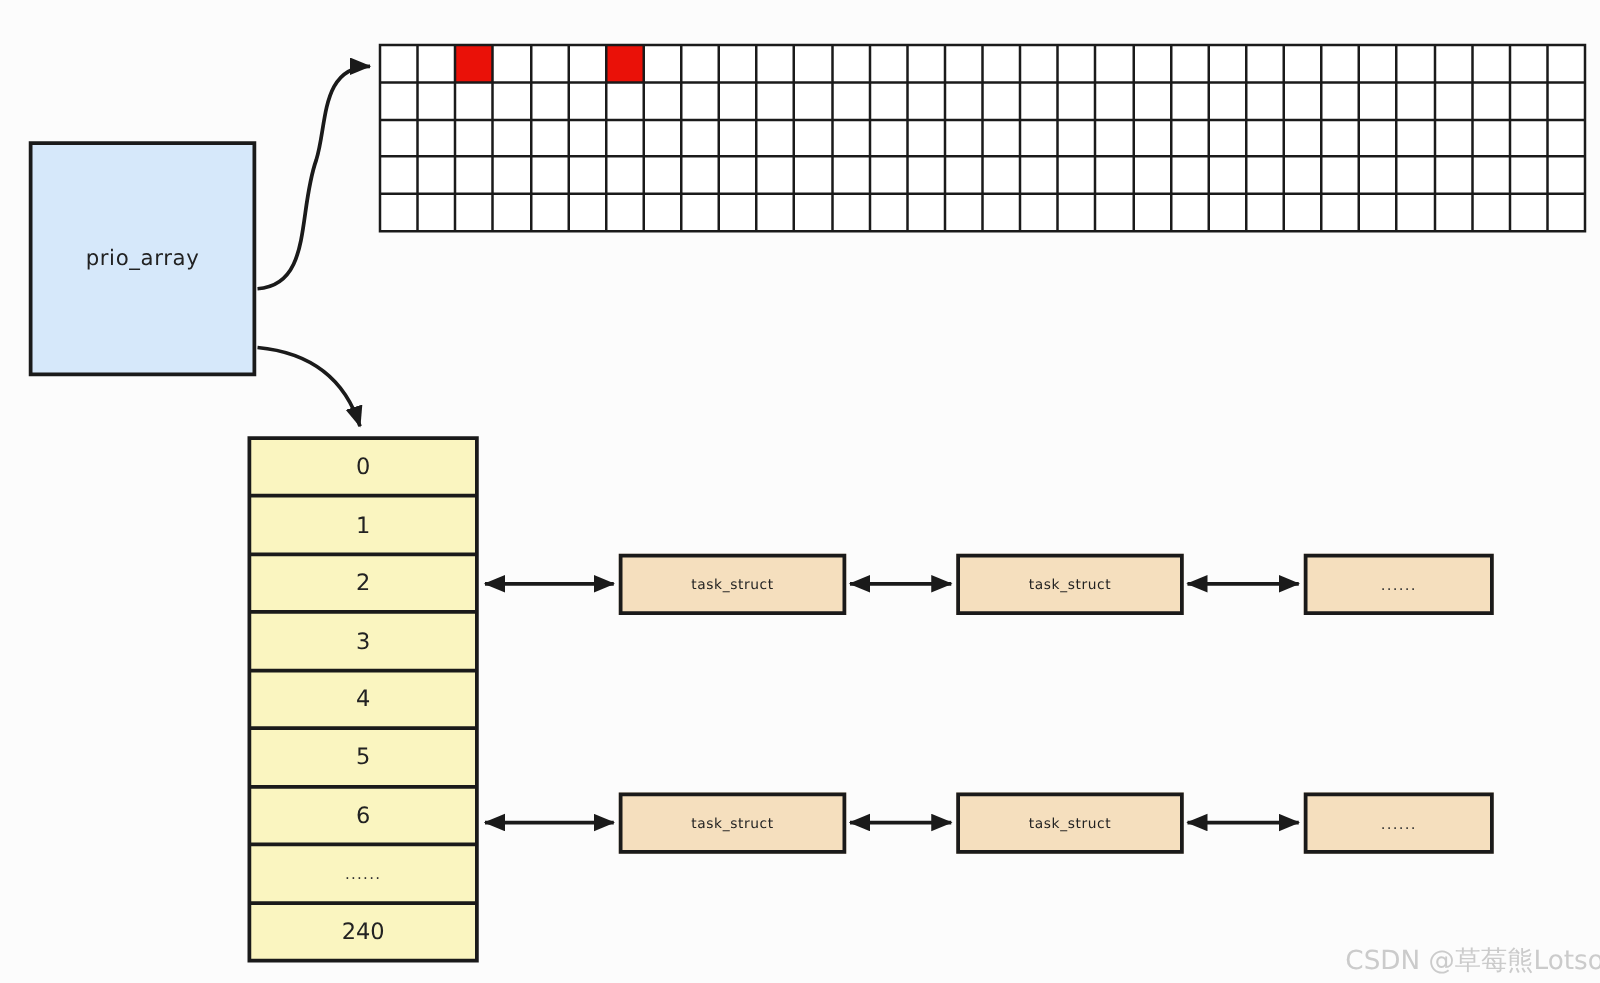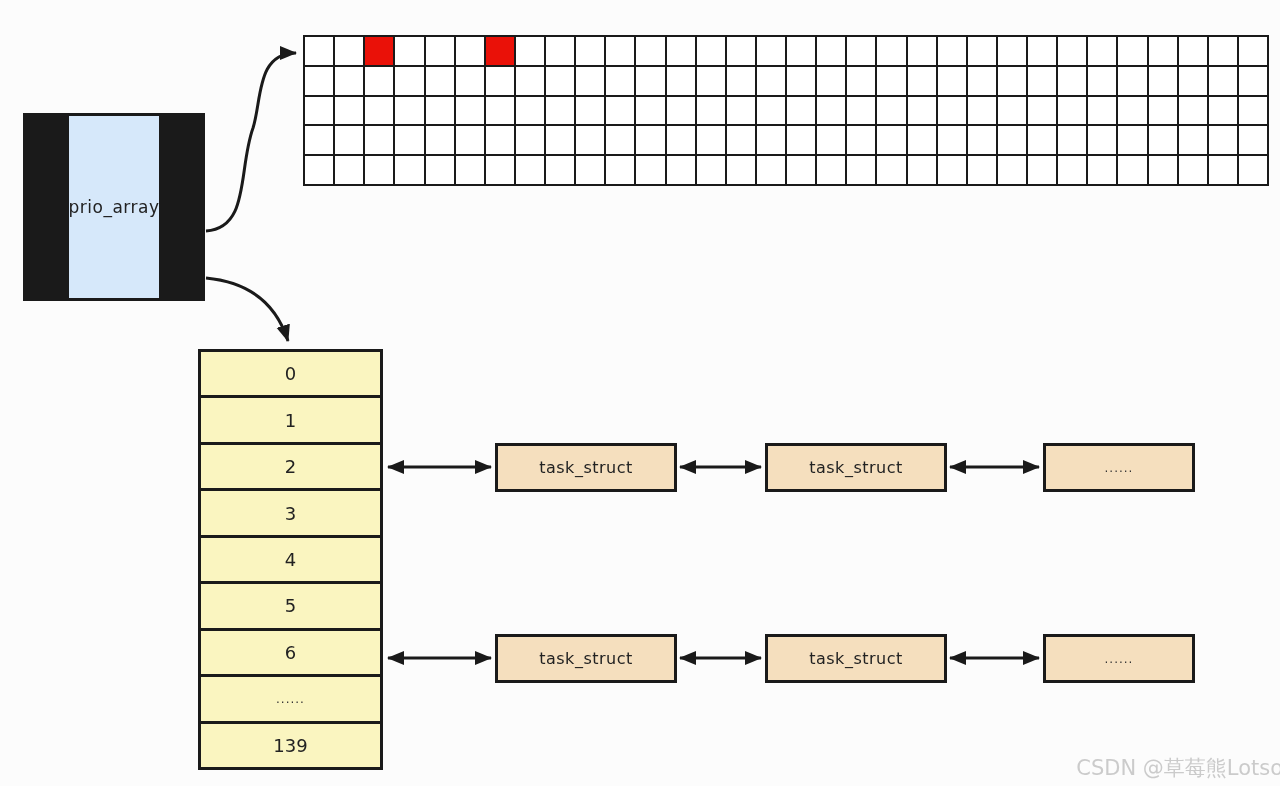--- a/index.html
+++ b/index.html
@@ -18,21 +18,21 @@
     color:var(--c-text);
     position:relative;
     overflow:hidden;
   }
   #canvas{position:absolute;inset:0;}
 
   
   .struct-box{
     position:absolute;left:23px;top:113px;width:182px;height:188px;
     background:var(--c-border);
-    display:flex;flex-direction:column;gap:3px;padding:3px;box-sizing:border-box;align-items:center;
+    display:flex;flex-direction:column;gap:3px;padding:3px;box-sizing:border-box;
   }
   .struct-row{
     flex:1;background:#ffffff;
     display:flex;align-items:center;justify-content:center;
     font-size:17px;letter-spacing:0.5px;
   }
   .struct-row.header{background:var(--c-blue);}
 
   
   .bitmap-grid{
@@ -56,21 +56,21 @@
   }
   .prio-row.dots{font-size:12px;letter-spacing:1px;color:#333;}
 
   
   .task-box{
     position:absolute;height:49px;width:182px;
     background:var(--c-peach);
     border:3px solid var(--c-border);
     box-sizing:border-box;
     display:flex;align-items:center;justify-content:center;
-    font-size:16px;letter-spacing:0.5px;
+    font-size:11px;letter-spacing:0.5px;
   }
   .task-box.more{width:152px;font-size:12px;letter-spacing:1px;color:#333;}
   .chain1{top:443px;}
   .chain2{top:634px;}
   .pos-a{left:495px;}
   .pos-b{left:765px;}
   .pos-c{left:1043px;}
 
   
   svg.overlay{position:absolute;inset:0;pointer-events:none;}
@@ -257,21 +257,21 @@
 
   <div class="prio-list" id="prioList">
       <div class="prio-row">0</div>
       <div class="prio-row">1</div>
       <div class="prio-row">2</div>
       <div class="prio-row">3</div>
       <div class="prio-row">4</div>
       <div class="prio-row">5</div>
       <div class="prio-row">6</div>
       <div class="prio-row dots">......</div>
-      <div class="prio-row">139</div>
+      <div class="prio-row">240</div>
     </div>
 
   <div class="task-box chain1 pos-a">task_struct</div>
   <div class="task-box chain1 pos-b">task_struct</div>
   <div class="task-box chain1 pos-c more">......</div>
 
   <div class="task-box chain2 pos-a">task_struct</div>
   <div class="task-box chain2 pos-b">task_struct</div>
   <div class="task-box chain2 pos-c more">......</div>
 

